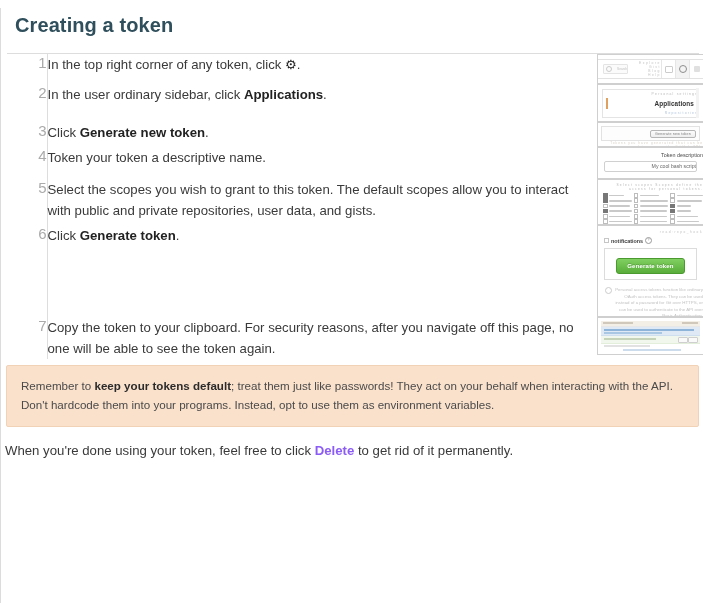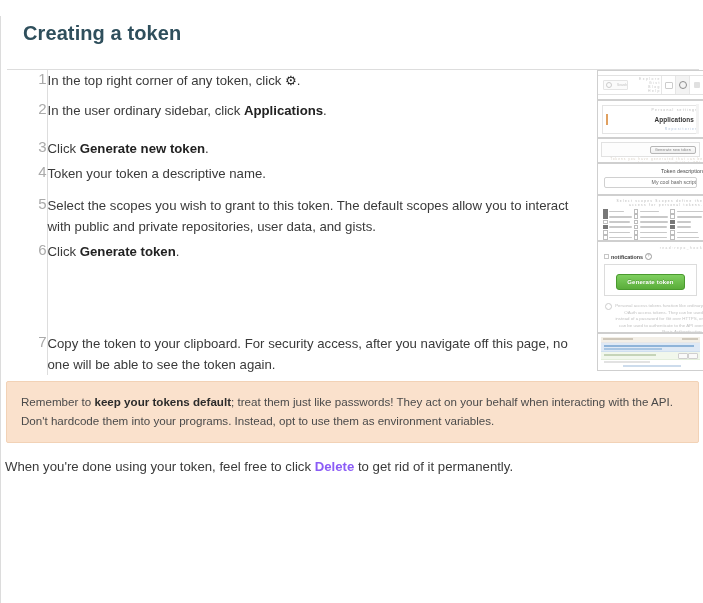--- a/index.html
+++ b/index.html
@@ -17,21 +17,21 @@
     border-left:1px solid #dcdcdc;
   }
 
   
   .page-title{
     font-size:20px;
     font-weight:bold;
     color:#2f4f5c;
     letter-spacing:0.1px;
     padding:6px 0 9px 6px;
-    margin:16px;
+    margin:8px;
     line-height:1.1;
   }
   .title-rule{
     height:1px;
     background:#dddddd;
     margin:0 4px 0 6px;
   }
 
   
   .steps{
@@ -458,21 +458,21 @@
             <div class="gen-foot">
               <div class="i"></div>
               <div class="t">Personal access tokens function like ordinary OAuth access tokens. They can be used instead of a password for Git over HTTPS, or can be used to authenticate to the API over Basic Authentication.</div>
             </div>
           </div>
         </td>
       </tr>
 
       <tr class="step-row">
         <td class="num">7</td>
-        <td class="body">Copy the token to your clipboard. For security access, after you navigate off this page, no one will be able to see the token again.</td>
+        <td class="body">Copy the token to your clipboard. For security reasons, after you navigate off this page, no one will be able to see the token again.</td>
         <td class="shot-cell">
           <div class="shot shot-copy">
             <div class="copy-hdr">
                 <div class="l"></div>
                 <div class="r"></div>
               </div>
             <div class="copy-blue">
                 <div class="l1"></div>
                 <div class="l2"></div>
               </div>

